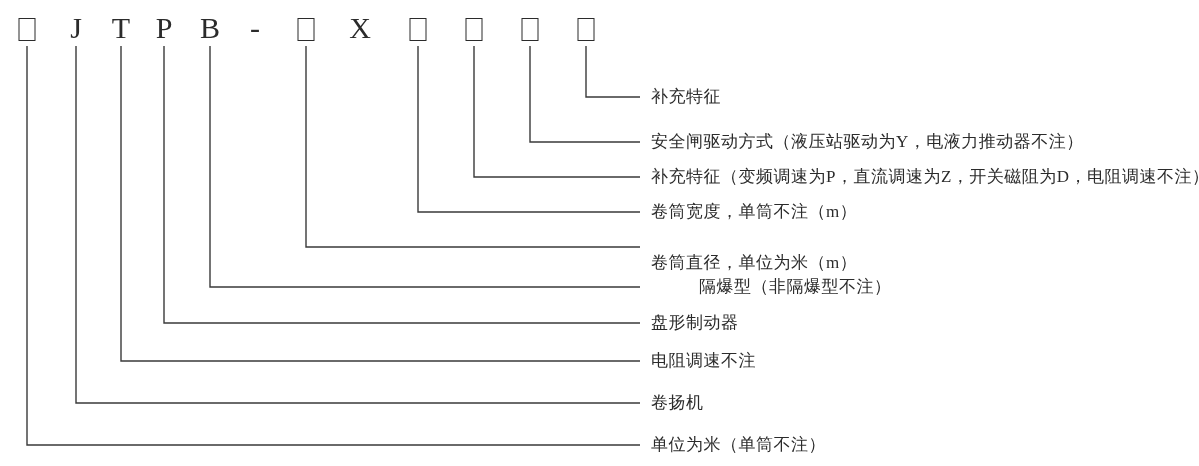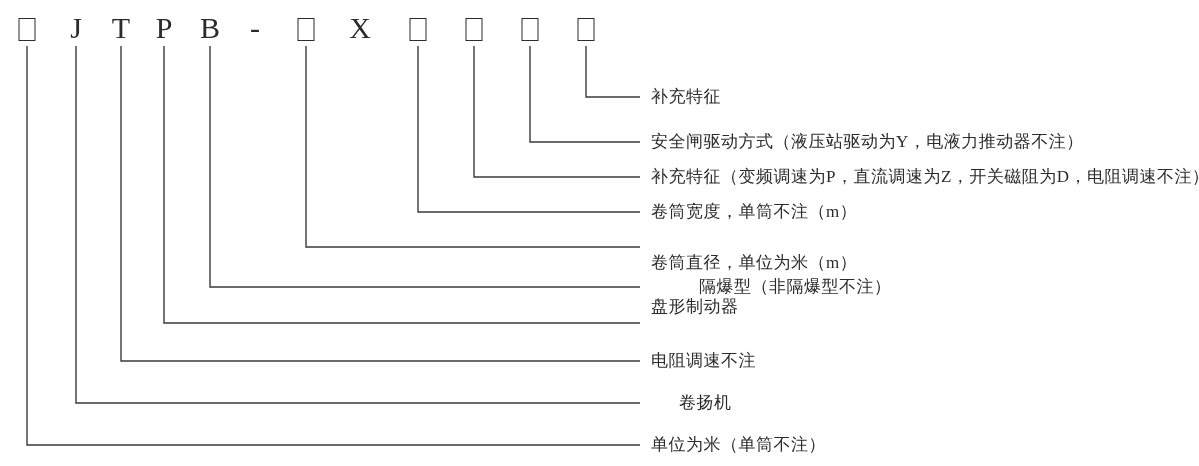--- a/index.html
+++ b/index.html
@@ -73,18 +73,18 @@
       <span class="sym sym-box" style="left: 530px;"></span>
       <span class="sym sym-box" style="left: 586px;"></span>
     </div>
   <div id="legend-labels">
       <div class="legend-label" style="left: 651px; top: 86px;">补充特征</div>
       <div class="legend-label" style="left: 651px; top: 131px;">安全闸驱动方式（液压站驱动为Y，电液力推动器不注）</div>
       <div class="legend-label" style="left: 651px; top: 166px;">补充特征（变频调速为P，直流调速为Z，开关磁阻为D，电阻调速不注）</div>
       <div class="legend-label" style="left: 651px; top: 201px;">卷筒宽度，单筒不注（m）</div>
       <div class="legend-label" style="left: 651px; top: 252px;">卷筒直径，单位为米（m）</div>
       <div class="legend-label" style="left: 651px; top: 276px; margin-left: 48px;">隔爆型（非隔爆型不注）</div>
-      <div class="legend-label" style="left: 651px; top: 296px;">盘形制动器</div>
+      <div class="legend-label" style="left: 651px; top: 312px;">盘形制动器</div>
       <div class="legend-label" style="left: 651px; top: 350px;">电阻调速不注</div>
-      <div class="legend-label" style="left: 651px; top: 392px; margin-left: 28px;">卷扬机</div>
+      <div class="legend-label" style="left: 651px; top: 392px;">卷扬机</div>
       <div class="legend-label" style="left: 651px; top: 434px;">单位为米（单筒不注）</div>
     </div>
 </div>
 
 </body></html>

